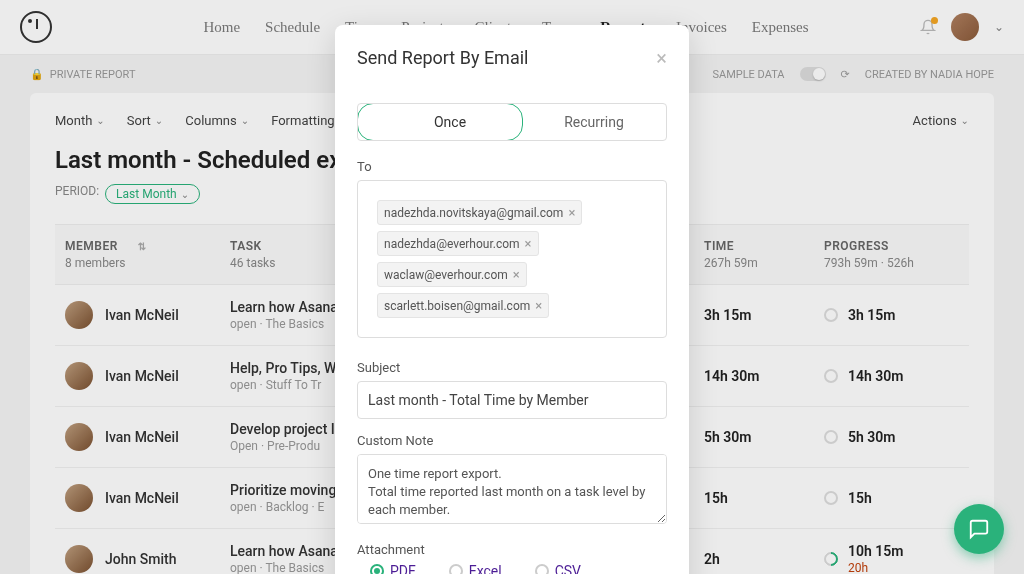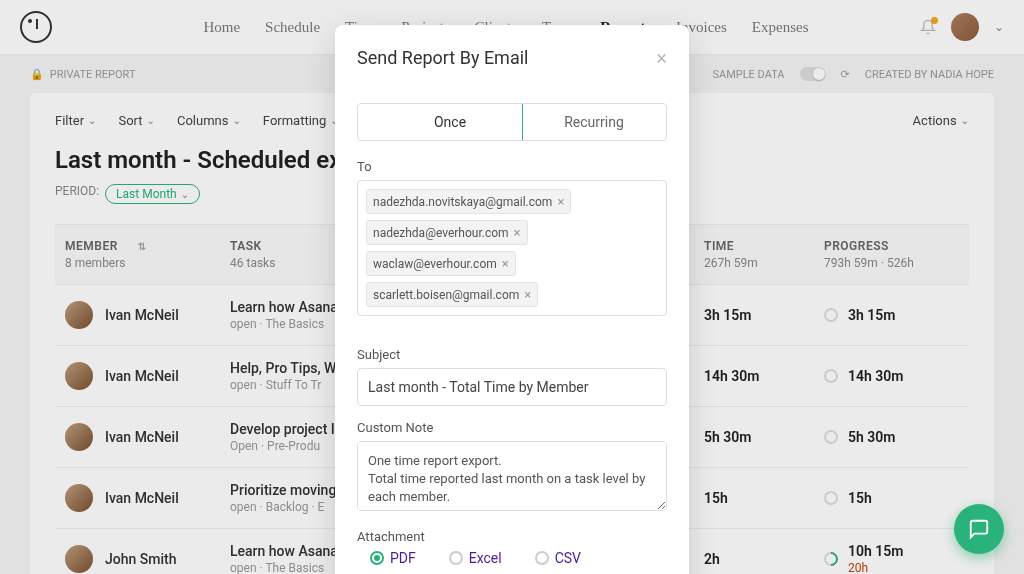--- a/index.html
+++ b/index.html
@@ -47,23 +47,23 @@
 .row .prog-cell { width: 135px; font-size: 14px; font-weight: 600; color: #222; display: flex; align-items: center; gap: 10px; }
 .ring { width: 14px; height: 14px; border: 2px solid #ddd; border-radius: 50%; }
 .ring.g { border-color: #ddd; border-right-color: #2ab27b; border-bottom-color: #2ab27b; transform: rotate(-45deg); }
 .overlay { position: absolute; inset: 0; background: rgba(0,0,0,.08); }
 .modal { position: absolute; left: 50%; top: 25px; transform: translateX(-50%); width: 354px; background: #fff; border-radius: 8px; box-shadow: 0 8px 30px rgba(0,0,0,.15); padding: 22px 22px 24px; }
 .modal-hdr { display: flex; justify-content: space-between; align-items: center; margin-bottom: 35px; }
 .modal-title { font-size: 18px; color: #333; }
 .close { color: #bbb; font-size: 20px; cursor: pointer; line-height: 1; }
 .tabs { display: flex; border: 1px solid #ddd; border-radius: 4px; overflow: hidden; margin-bottom: 18px; }
 .tab { flex: 1; text-align: center; padding: 10px 0; font-size: 14px; color: #666; cursor: pointer; }
-.tab.active { border: 1px solid #2ab27b; color: #333; margin: -1px; border-radius: 0; padding-left: 20px; }
+.tab.active { border: 1px solid #2ab27b; color: #333; margin: -1px; border-radius: 16px; padding-left: 20px; }
 .label { font-size: 13px; color: #555; margin-bottom: 6px; }
-.chips { border: 1px solid #ddd; border-radius: 4px; padding: 8px; display: flex; flex-wrap: wrap; gap: 6px; margin-bottom: 31px; }
+.chips { border: 1px solid #ddd; border-radius: 4px; padding: 19px; display: flex; flex-wrap: wrap; gap: 6px; margin-bottom: 22px; }
 .chip { background: #f3f3f3; border: 1px solid #e4e4e4; border-radius: 3px; padding: 4px 6px; font-size: 12px; color: #555; display: inline-flex; align-items: center; gap: 5px; }
 .chip .x { color: #999; cursor: pointer; font-size: 13px; }
 .input { width: 100%; border: 1px solid #ddd; border-radius: 4px; padding: 10px; font-size: 14px; color: #444; margin-bottom: 14px; font-family: inherit; }
 .textarea { width: 100%; border: 1px solid #ddd; border-radius: 4px; padding: 10px; font-size: 13px; color: #555; margin-bottom: 14px; font-family: inherit; resize: vertical; height: 70px; line-height: 1.4; }
 .radios { display: flex; gap: 20px; margin-bottom: 20px; margin-top: 6px; }
 .radio { display: flex; align-items: center; gap: 6px; font-size: 14px; color: #4c1d95; cursor: pointer; padding-left: 13px; }
 .rcircle { width: 14px; height: 14px; border: 2px solid #ccc; border-radius: 50%; position: relative; }
 .rcircle.on { border-color: #2ab27b; }
 .rcircle.on::after { content: ""; position: absolute; inset: 2px; background: #2ab27b; border-radius: 50%; }
 .actions-row { display: flex; align-items: center; gap: 20px; }
@@ -106,21 +106,21 @@
     <span>SAMPLE DATA</span>
     <div class="toggle"></div>
     <span>⟳</span>
     <span>CREATED BY NADIA HOPE</span>
   </div>
 </div>
 
 <div class="content">
   <div class="toolbar">
     <div class="tb-item">
-        <span>Filter</span>
+        <span>Month</span>
         <span class="chev-d">⌄</span>
       </div>
     <div class="tb-item">
         <span>Sort</span>
         <span class="chev-d">⌄</span>
       </div>
     <div class="tb-item">
         <span>Columns</span>
         <span class="chev-d">⌄</span>
       </div>

